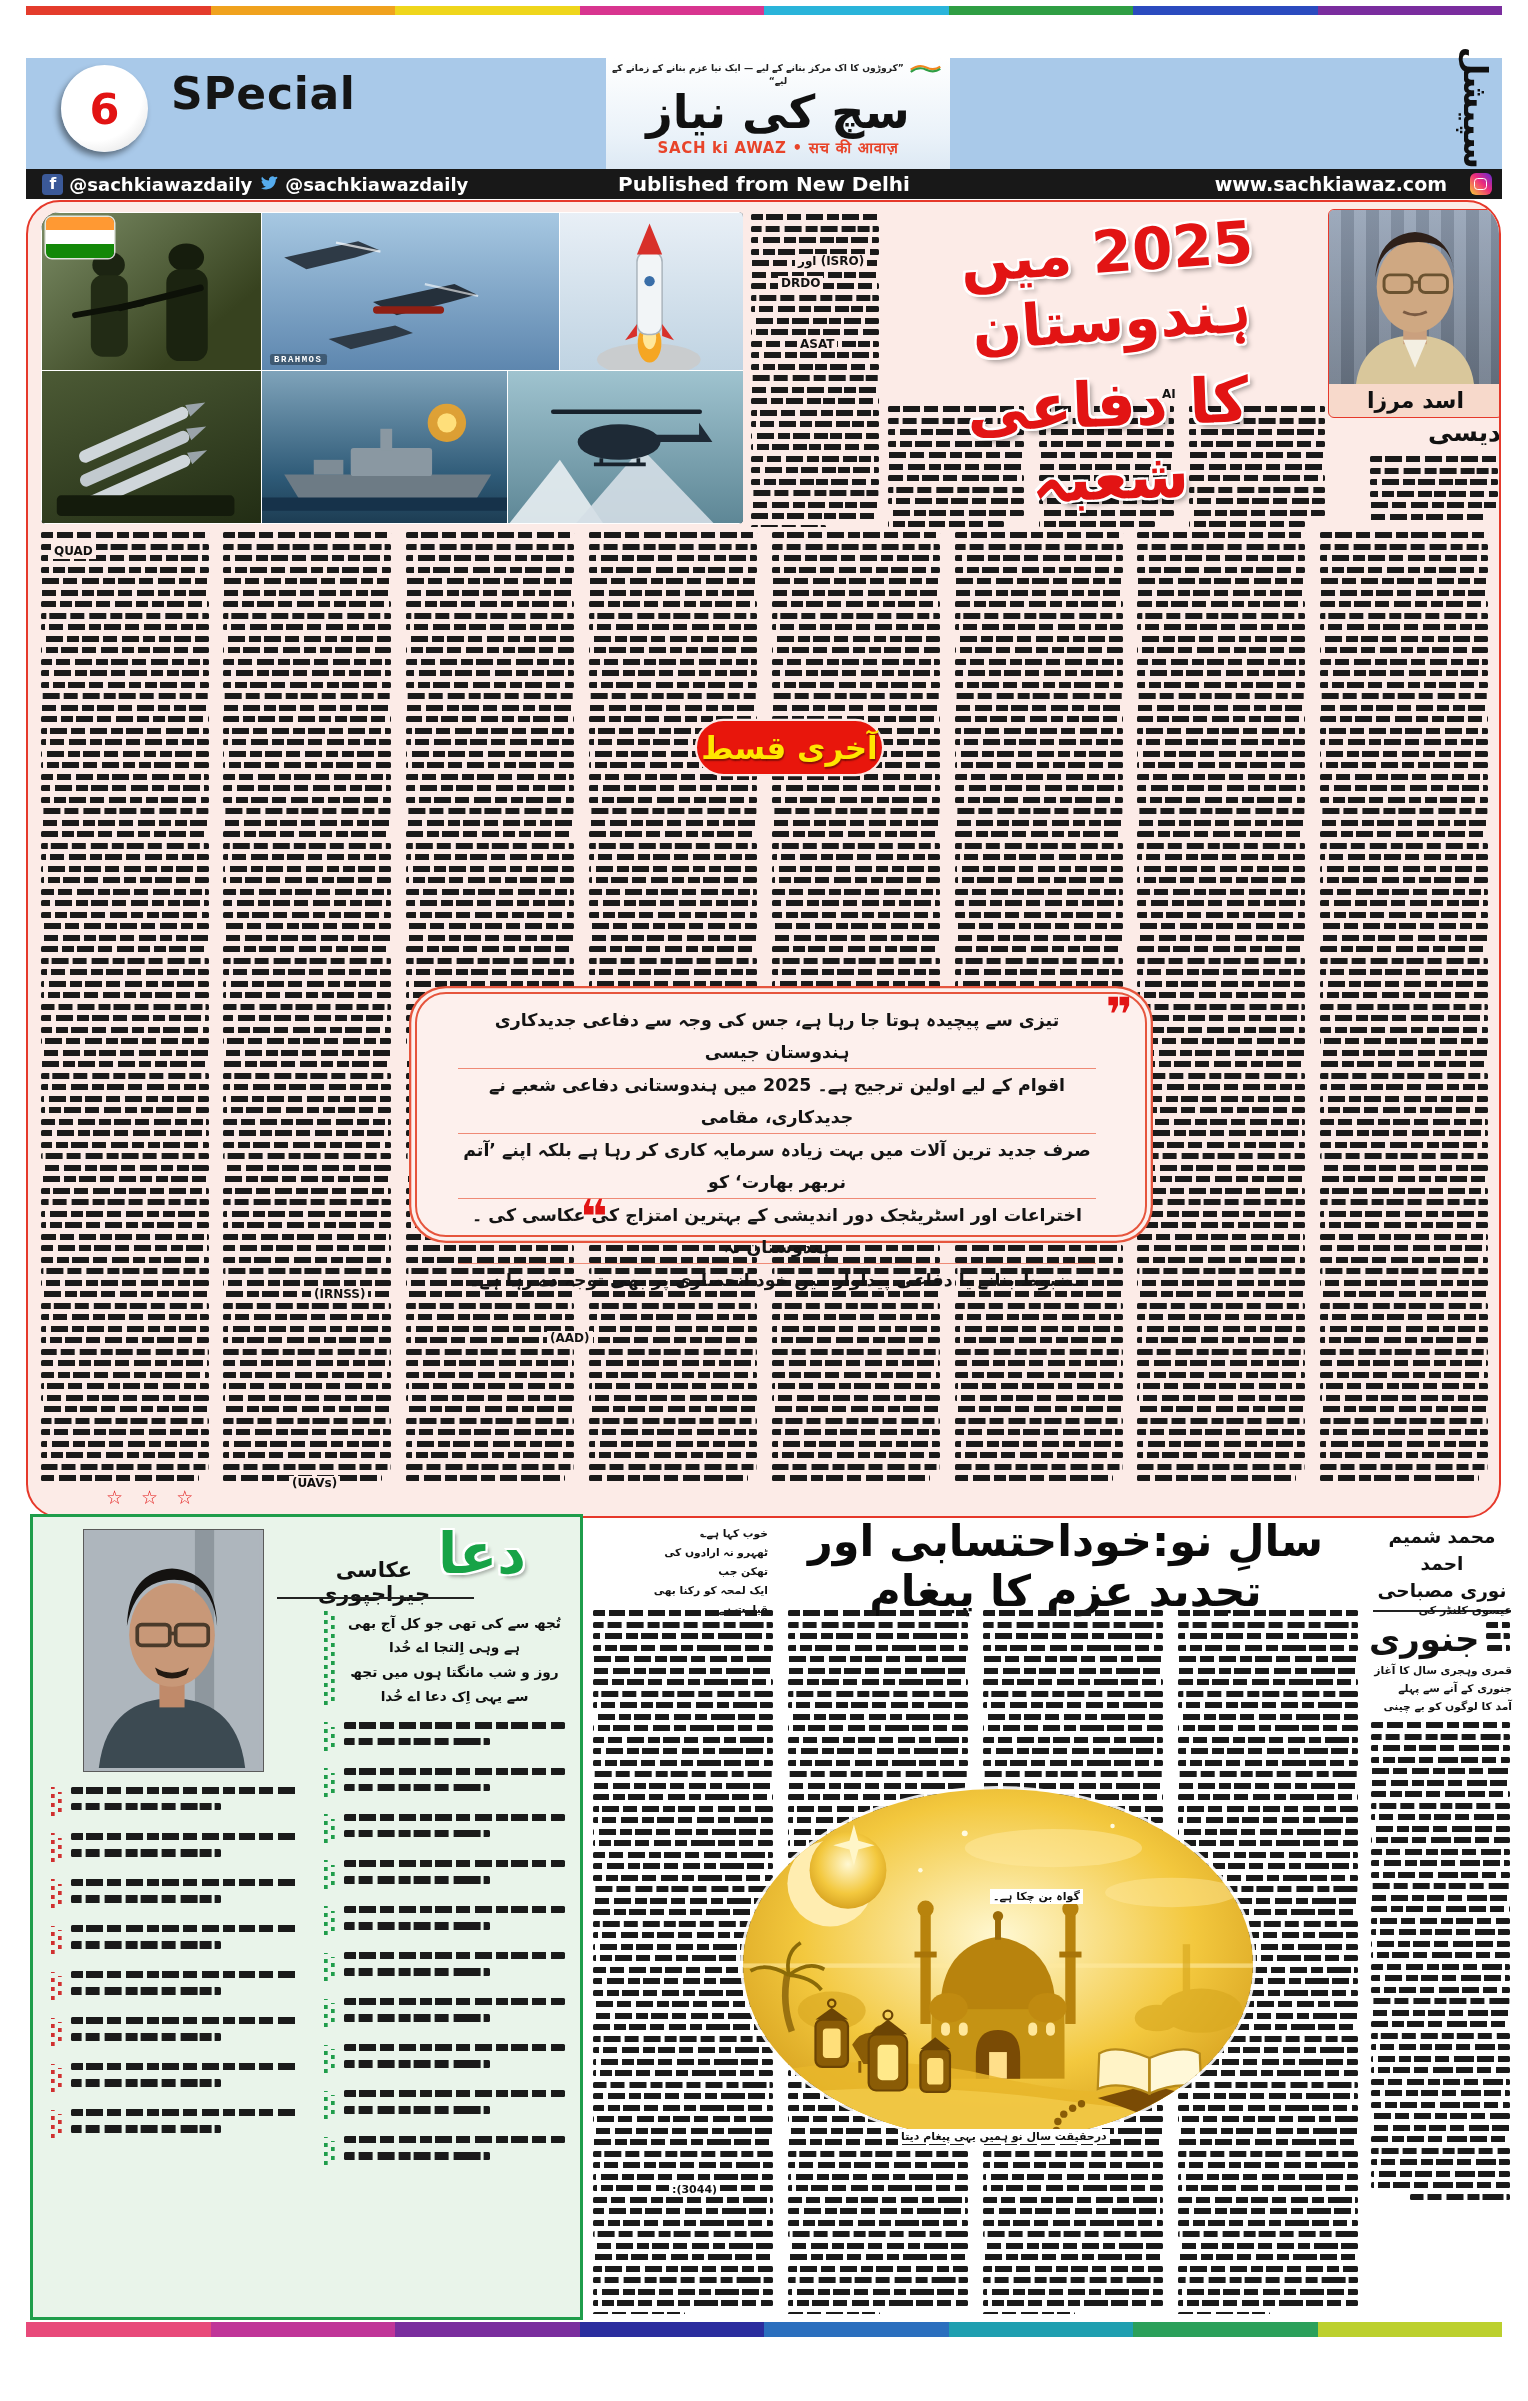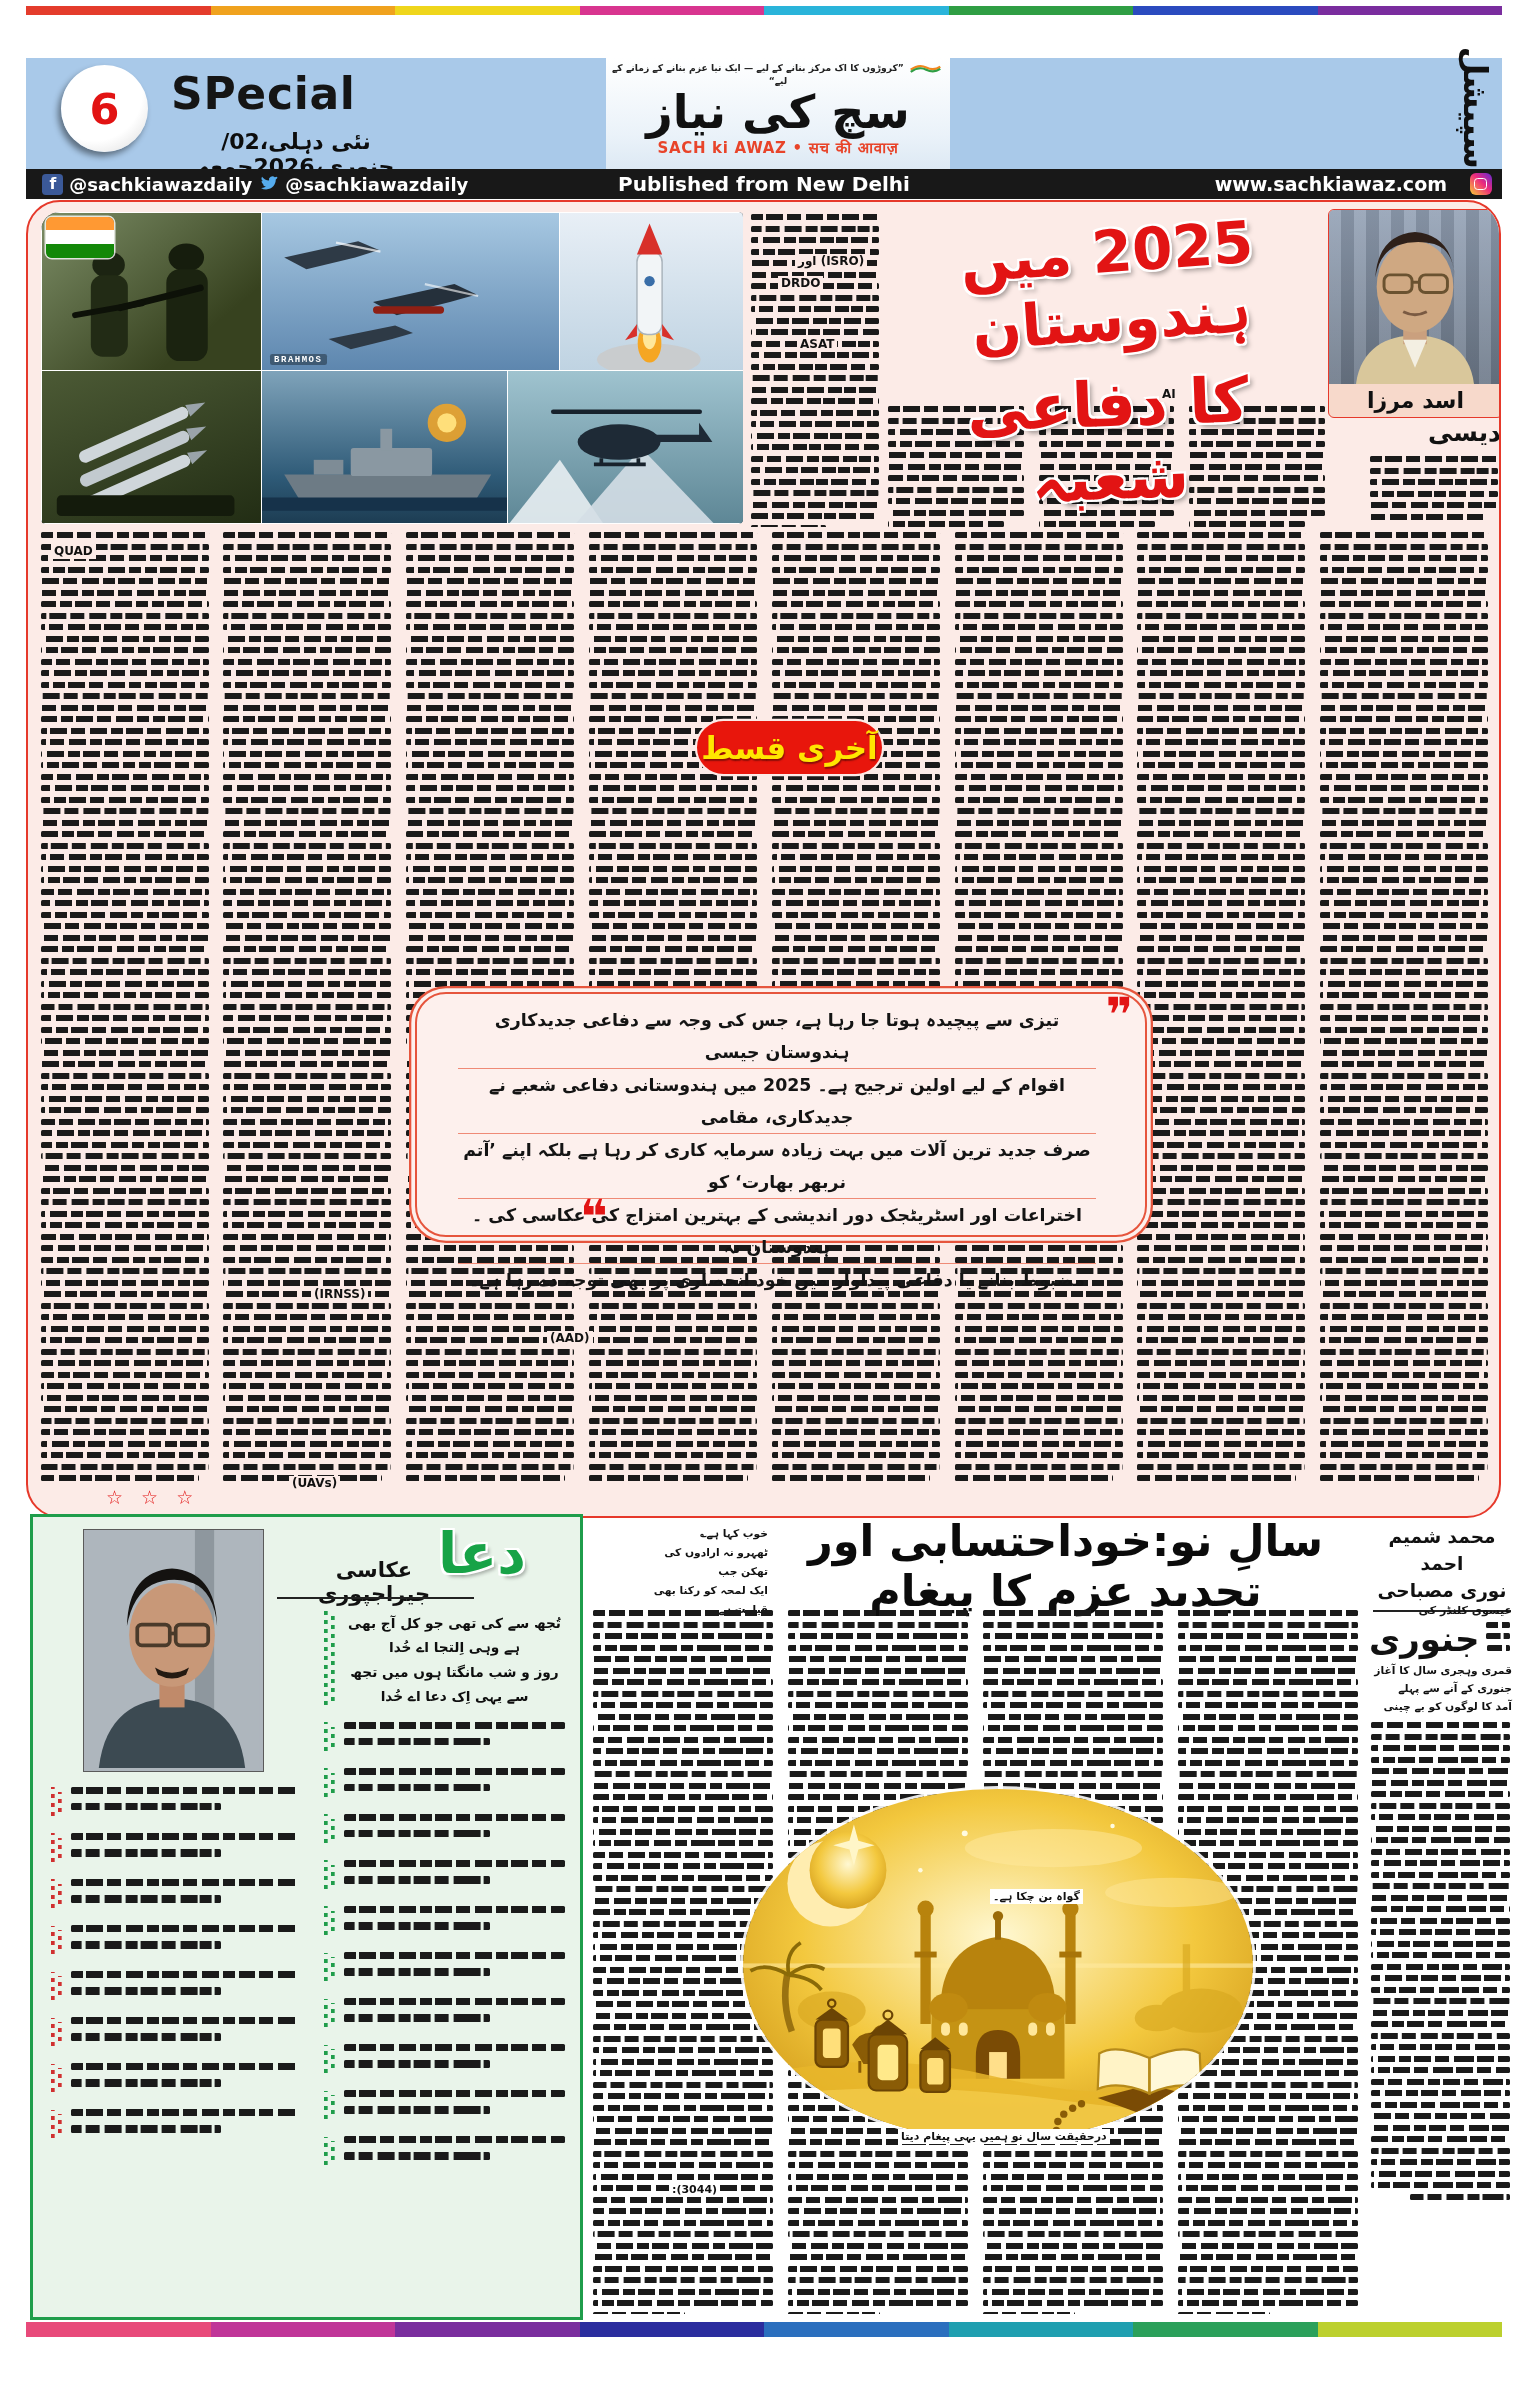--- a/index.html
+++ b/index.html
@@ -151,21 +151,20 @@
       <div style="flex: 1 1 0%; background: rgb(47, 158, 68);"></div>
       <div style="flex: 1 1 0%; background: rgb(43, 75, 191);"></div>
       <div style="flex: 1 1 0%; background: rgb(122, 45, 158);"></div>
     </div>
 
   <div class="header">
     <div class="circle6">
       <span>6</span>
     </div>
     <div class="speclabel">SPecial</div>
-    <div class="dateline">نئی دہلی،02/جنوری،2026جمعہ</div>
 
     <div class="masthead">
       <div class="tagline">
         <svg width="31" height="10.4" viewBox="0 0 42 14">
           <path d="M1,9 Q12,1 22,6 T41,5" fill="none" stroke="#f0861e" stroke-width="3"></path>
           <path d="M1,12 Q12,4 22,9 T41,8" fill="none" stroke="#2f9e44" stroke-width="3"></path>
         </svg>
         <span>”کروڑوں کا اک مرکز بنانے کے لیے — ایک نیا عزم بنانے کے زمانے کے لیے“</span>
       </div>
       <div class="mast-title">سچ کی نیاز</div>

